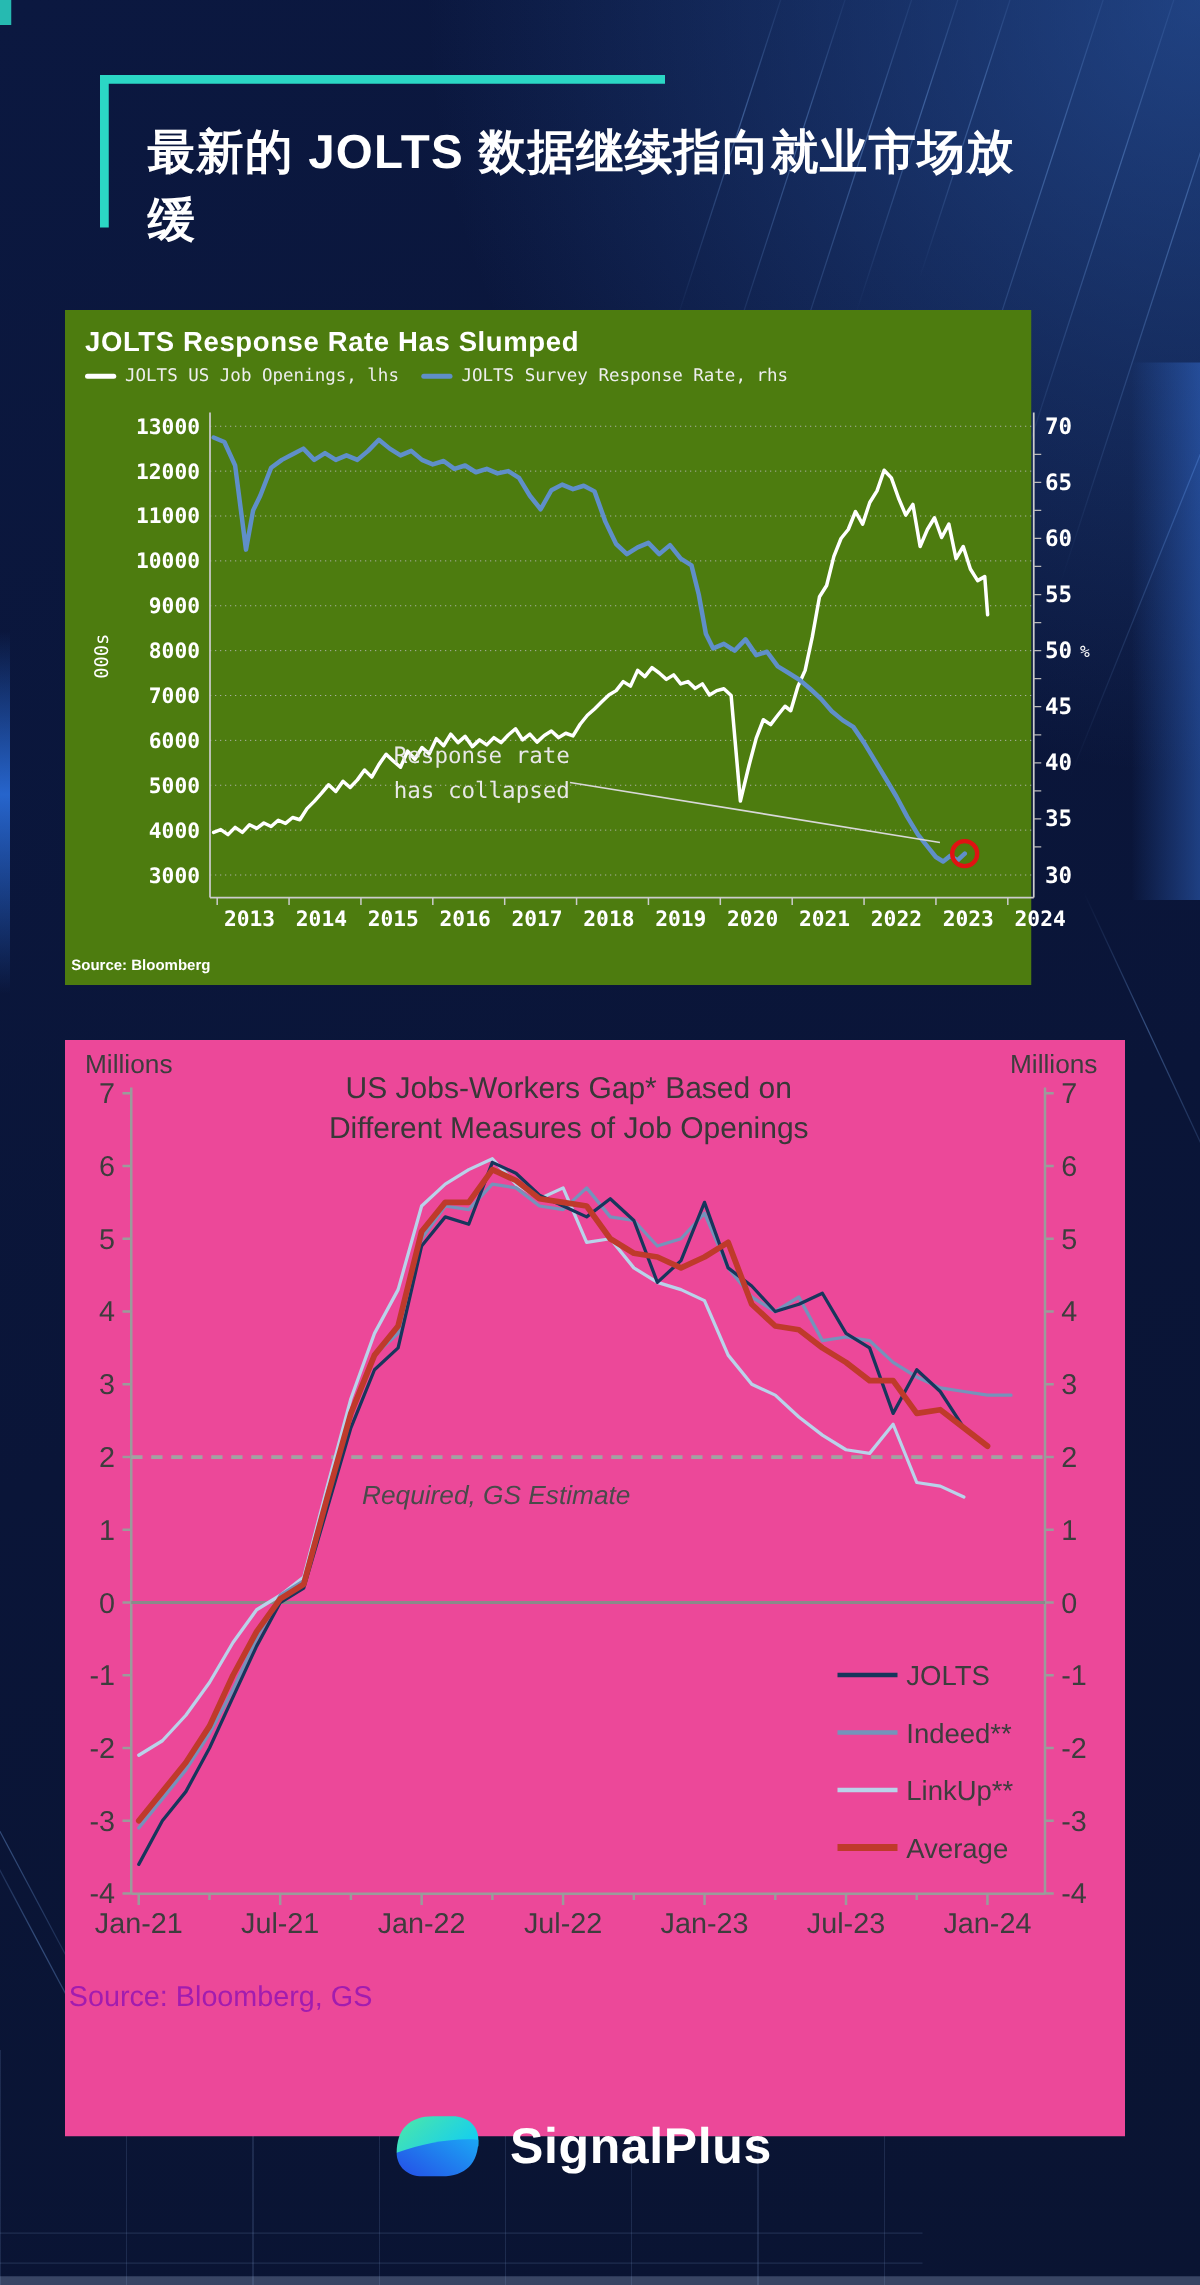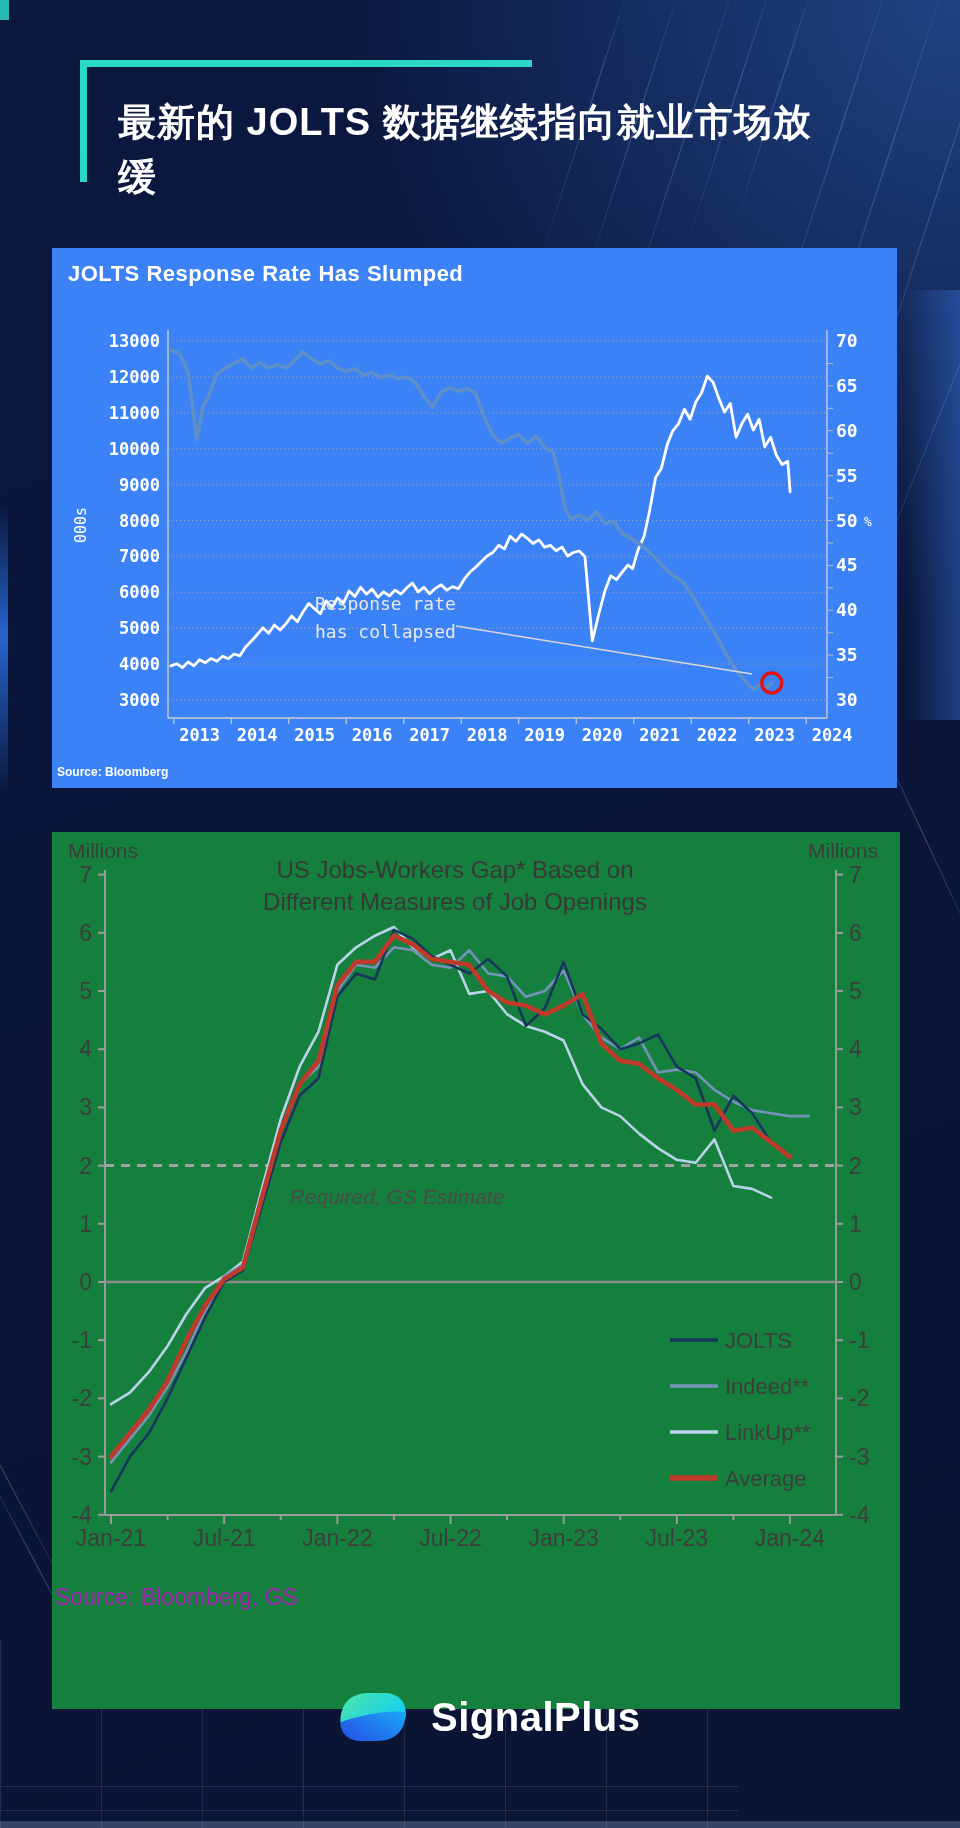--- a/index.html
+++ b/index.html
@@ -28,36 +28,36 @@
   
   .title-block{position:absolute;left:80px;top:60px;width:762px;}
   .bracket-top{width:452px;height:7px;}
   .bracket-left{position:absolute;left:0;top:0;width:7px;height:122px;}
   .title-block h1{
     margin:16px;padding:12px 0 0 22px;color:#ffffff;font-size:38px;line-height:1.45;
     font-weight:bold;letter-spacing:1px;
   }
 
   
-  .chart1{position:absolute;left:52px;top:248px;width:845px;height:540px;background:#3b82f6;}
+  .chart1{position:absolute;left:52px;top:248px;width:773px;height:540px;background:#4d7c0f;}
   .c1-title{padding:13px 0 0 16px;color:#fff;font-size:22px;font-weight:bold;letter-spacing:.5px;}
   .c1-legend{padding:6px 0 0 16px;display:flex;align-items:center;gap:18px;
     color:#eee;font-family:"DejaVu Sans Mono", monospace;font-size:14px;}
   .c1-legend .item{display:flex;align-items:center;gap:7px;}
   .c1-legend .dash{display:inline-block;width:25px;height:4px;border-radius:2px;}
   .chart1 svg{position:absolute;left:0;top:62px;}
   .c1-source{position:absolute;left:5px;bottom:9px;color:#fff;
     font-family:Liberation Sans, sans-serif;font-size:12px;font-weight:bold;}
 
   
-  .chart2{position:absolute;left:52px;top:832px;width:848px;height:877px;background:#15803d;}
+  .chart2{position:absolute;left:52px;top:832px;width:848px;height:877px;background:#ec4899;}
 
   .source-note{position:absolute;left:55px;top:1584px;color:#a21caf;font-size:23px;}
 
-  .brand{position:absolute;left:330px;top:1685px;display:flex;align-items:center;gap:15px;height:64px;}
+  .brand{position:absolute;left:307px;top:1685px;display:flex;align-items:center;gap:15px;height:64px;}
   .brand-name{color:#ffffff;font-size:40px;font-weight:bold;letter-spacing:.5px;}
 </style>
 </head>
 <body>
 
 <div class="corner-teal"></div>
 <div class="streak" style="left:585px;top:-30px;height:300px;transform:rotate(18deg);"></div>
 <div class="streak" style="left:630px;top:-30px;height:340px;transform:rotate(18deg);"></div>
 <div class="streak" style="left:680px;top:-40px;height:380px;transform:rotate(18deg);"></div>
 <div class="streak" style="left:730px;top:-40px;height:300px;transform:rotate(18deg);"></div>
@@ -78,20 +78,30 @@
 <div class="bottom-strip"></div>
 
 <header class="title-block">
   <div class="bracket-top" style="background: rgb(43, 215, 197);"></div>
   <div class="bracket-left" style="background: rgb(43, 215, 197);"></div>
   <h1>最新的 JOLTS 数据继续指向就业市场放缓</h1>
 </header>
 
 <section class="chart1">
   <div class="c1-title">JOLTS Response Rate Has Slumped</div>
+  <div class="c1-legend">
+    <span class="item">
+      <span class="dash" style="background: rgb(255, 255, 255);"></span>
+      <span>JOLTS US Job Openings, lhs</span>
+    </span>
+    <span class="item">
+      <span class="dash" style="background: rgb(95, 143, 201);"></span>
+      <span>JOLTS Survey Response Rate, rhs</span>
+    </span>
+  </div>
   <svg id="c1svg" width="845" height="440" viewBox="0 0 845 440">
       <line x1="116" y1="390" x2="775" y2="390" stroke="#b9b9b9" stroke-width="0.8" stroke-dasharray="1 3" opacity="0.85"></line>
       <line x1="116" y1="354.1" x2="775" y2="354.1" stroke="#b9b9b9" stroke-width="0.8" stroke-dasharray="1 3" opacity="0.85"></line>
       <line x1="116" y1="318.2" x2="775" y2="318.2" stroke="#b9b9b9" stroke-width="0.8" stroke-dasharray="1 3" opacity="0.85"></line>
       <line x1="116" y1="282.3" x2="775" y2="282.3" stroke="#b9b9b9" stroke-width="0.8" stroke-dasharray="1 3" opacity="0.85"></line>
       <line x1="116" y1="246.4" x2="775" y2="246.4" stroke="#b9b9b9" stroke-width="0.8" stroke-dasharray="1 3" opacity="0.85"></line>
       <line x1="116" y1="210.5" x2="775" y2="210.5" stroke="#b9b9b9" stroke-width="0.8" stroke-dasharray="1 3" opacity="0.85"></line>
       <line x1="116" y1="174.6" x2="775" y2="174.6" stroke="#b9b9b9" stroke-width="0.8" stroke-dasharray="1 3" opacity="0.85"></line>
       <line x1="116" y1="138.70000000000002" x2="775" y2="138.70000000000002" stroke="#b9b9b9" stroke-width="0.8" stroke-dasharray="1 3" opacity="0.85"></line>
       <line x1="116" y1="102.80000000000001" x2="775" y2="102.80000000000001" stroke="#b9b9b9" stroke-width="0.8" stroke-dasharray="1 3" opacity="0.85"></line>

